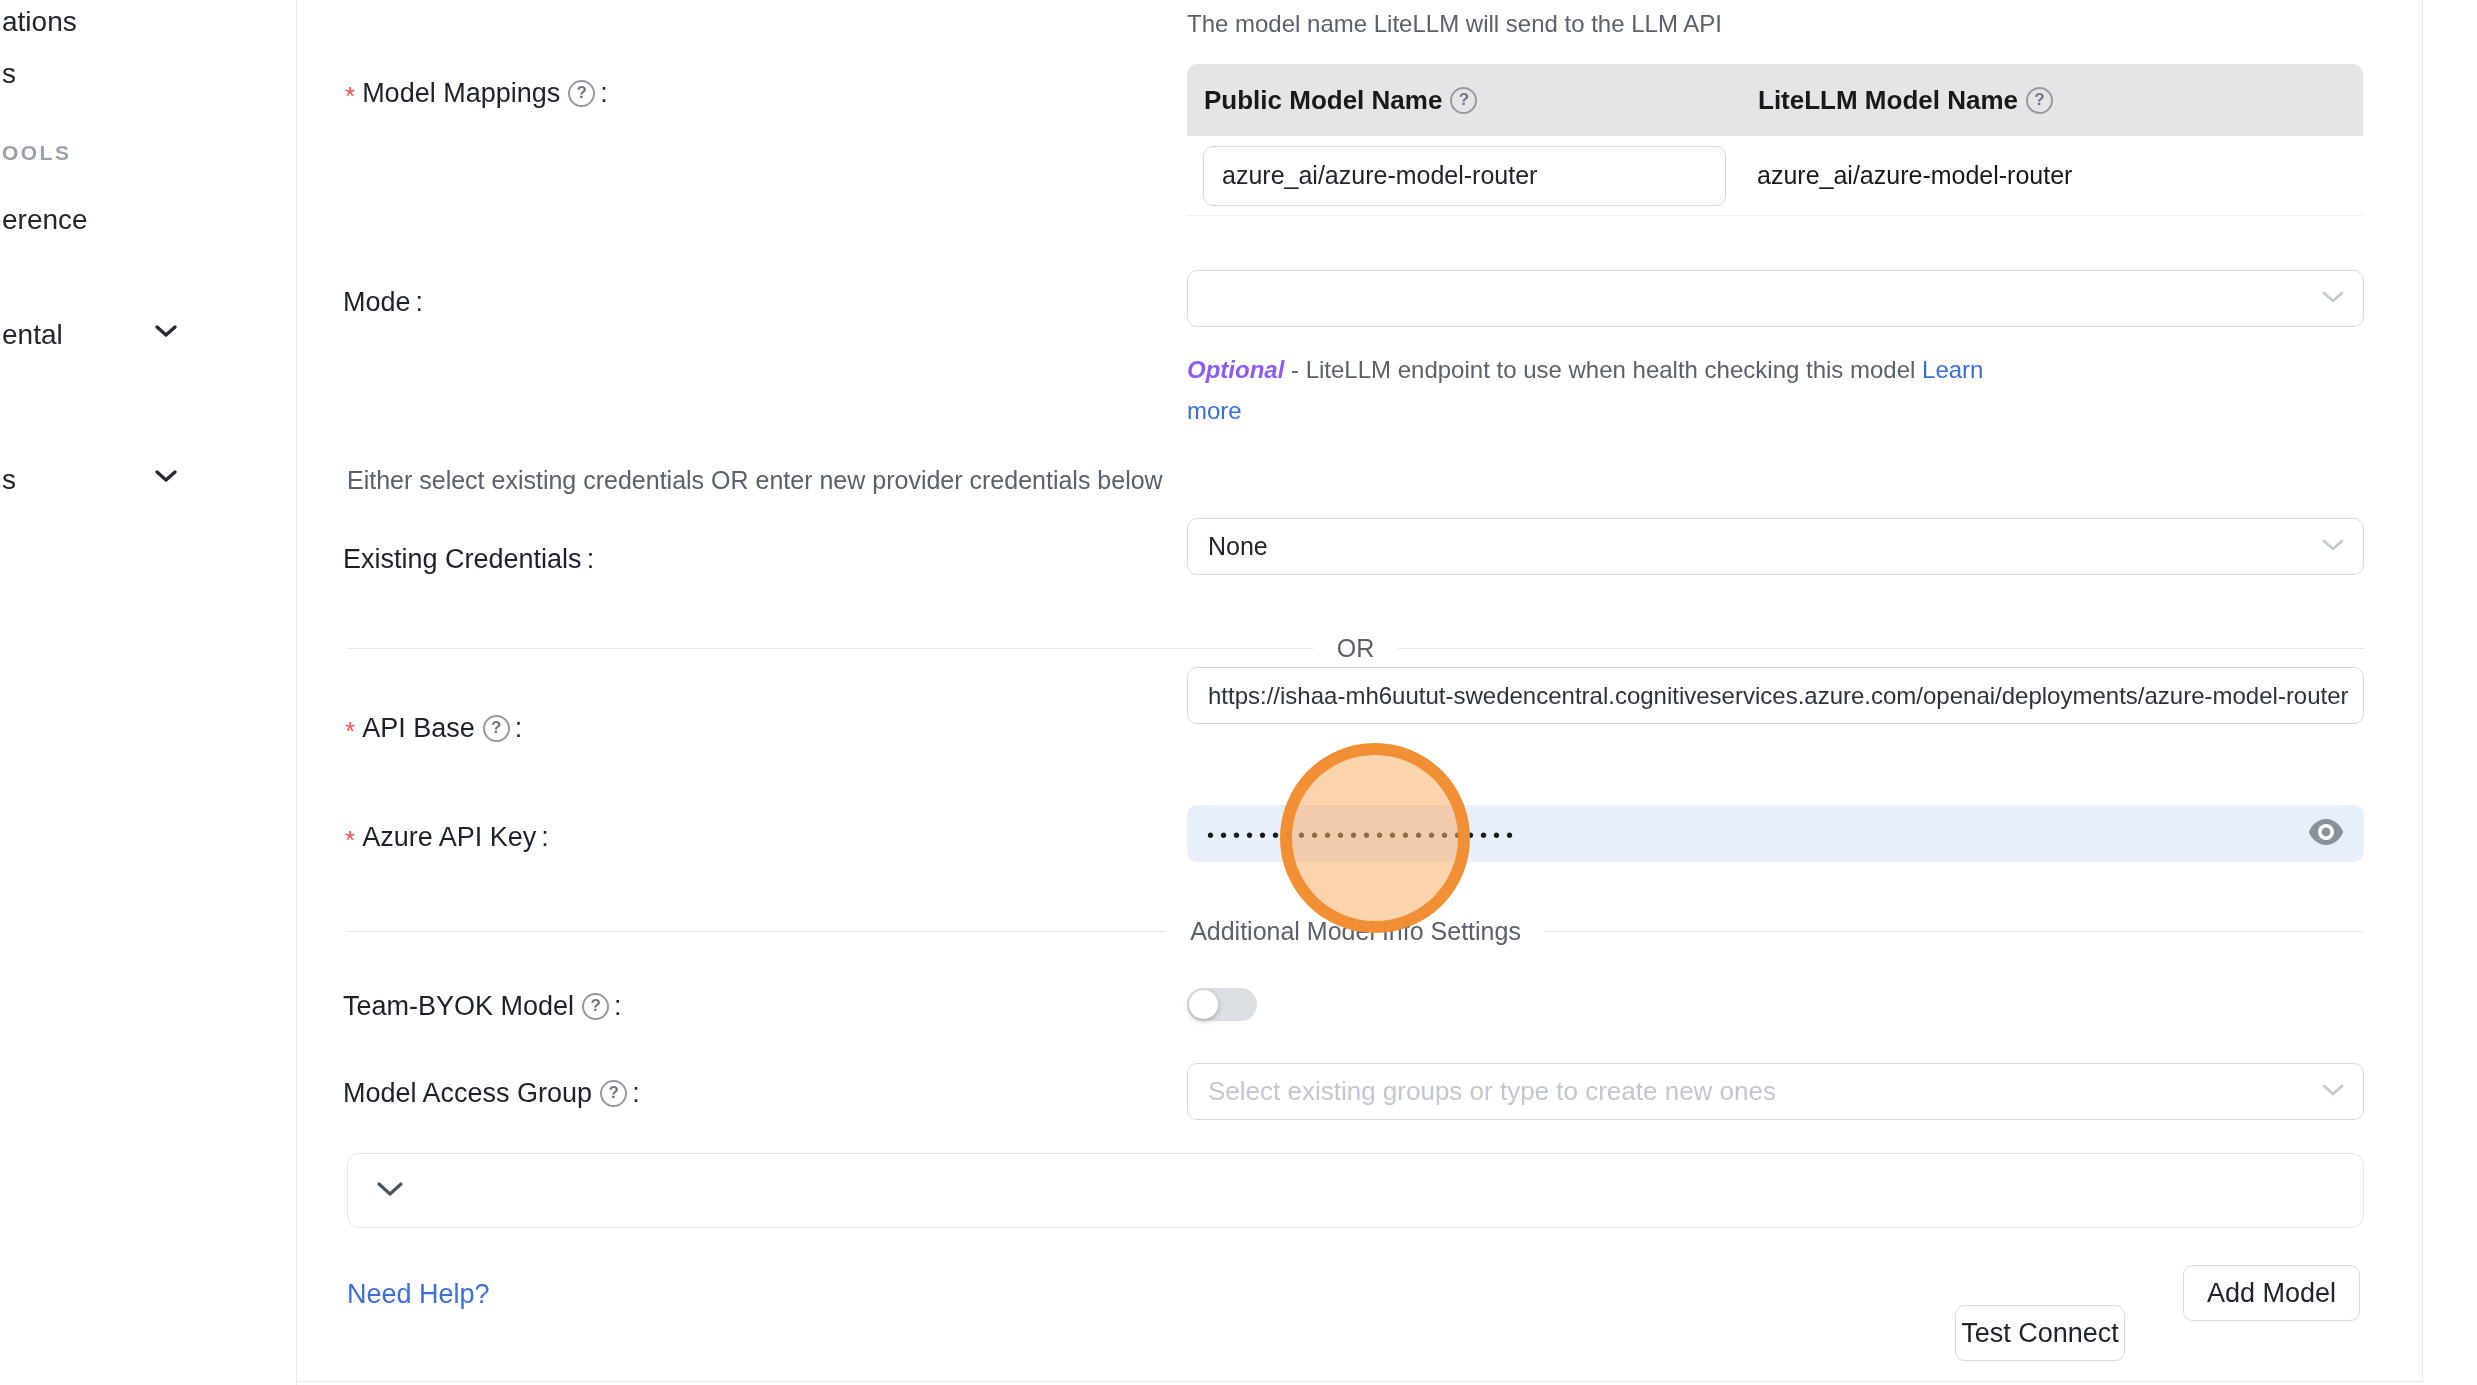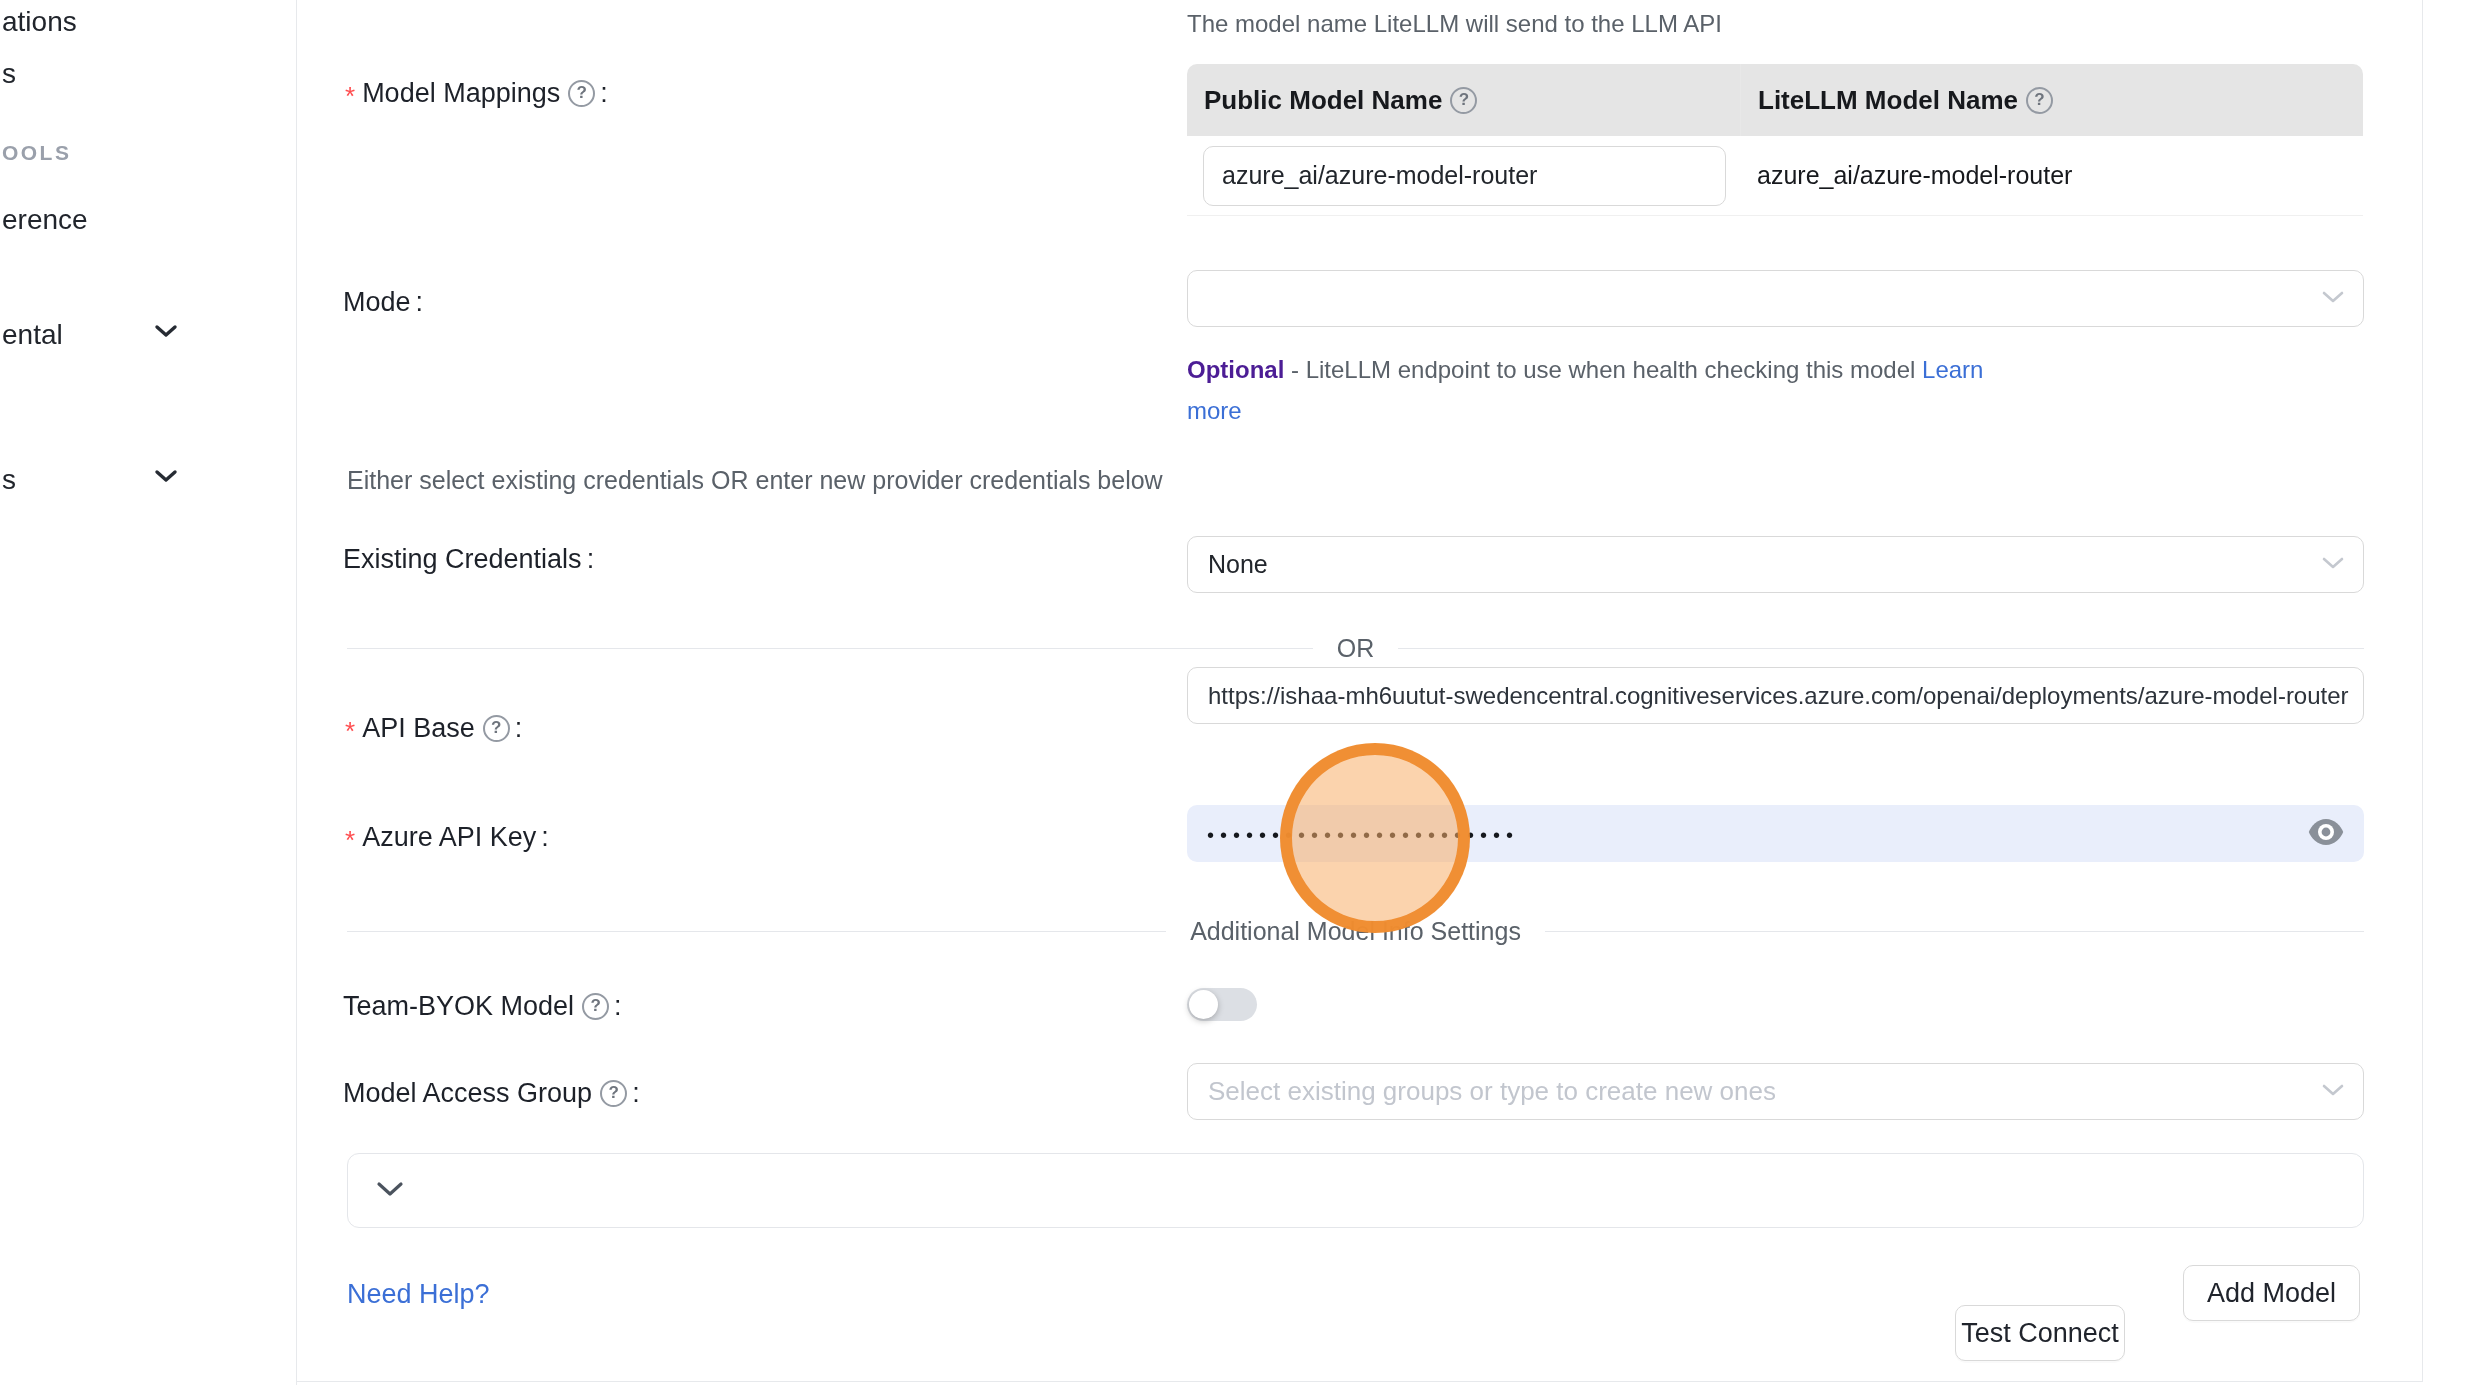--- a/index.html
+++ b/index.html
@@ -124,30 +124,30 @@
 <div class="control" style="top:270px;">
   <span class="val"></span>
   <span class="chev">
     <svg width="24" height="14" viewBox="0 0 24 14">
         <path d="M3 3 L12 11 L21 3" stroke="#c4c8cf" stroke-width="2.6" fill="none" stroke-linecap="round" stroke-linejoin="round"></path>
       </svg>
   </span>
 </div>
 
 <div class="abs muted" style="left:1187px;top:349px;width:810px;font-size:24px;line-height:41px;">
-  <span style="font-weight:700;color:#4c1d95;">Optional</span><span> - LiteLLM endpoint to use when health checking this model </span><a class="link">Learn more</a>
+  <span style="font-weight:700;color:#8b5cf6;font-style:italic;">Optional</span><span> - LiteLLM endpoint to use when health checking this model </span><a class="link">Learn more</a>
 </div>
 
 <div class="abs muted" style="left:347px;top:466px;font-size:25px;">Either select existing credentials OR enter new provider credentials below</div>
 
 <div class="lbl" style="left:343px;top:543px;">
   <span>Existing Credentials</span>
   <span class="colon">:</span>
 </div>
-<div class="control" style="top:536px;">
+<div class="control" style="top:518px;">
   <span class="val">None</span>
   <span class="chev">
     <svg width="24" height="14" viewBox="0 0 24 14">
         <path d="M3 3 L12 11 L21 3" stroke="#c4c8cf" stroke-width="2.6" fill="none" stroke-linecap="round" stroke-linejoin="round"></path>
       </svg>
   </span>
 </div>
 
 <div class="divider-row" style="top:633px;height:30px;">
   <div class="line"></div>

